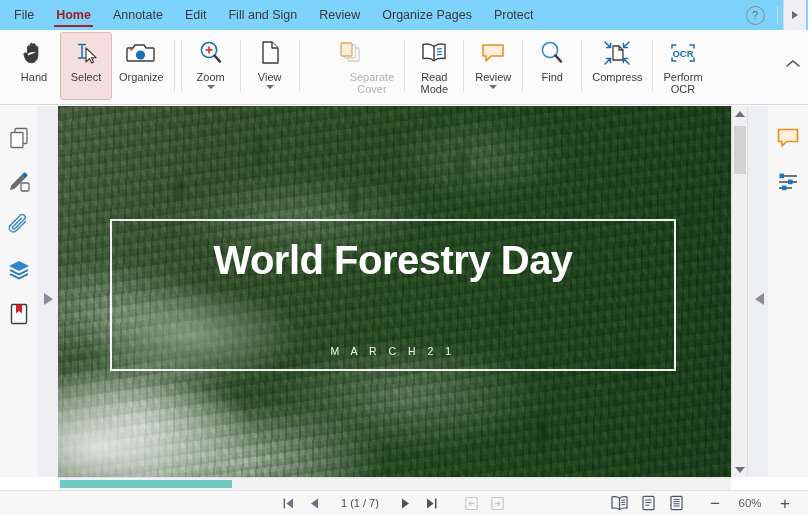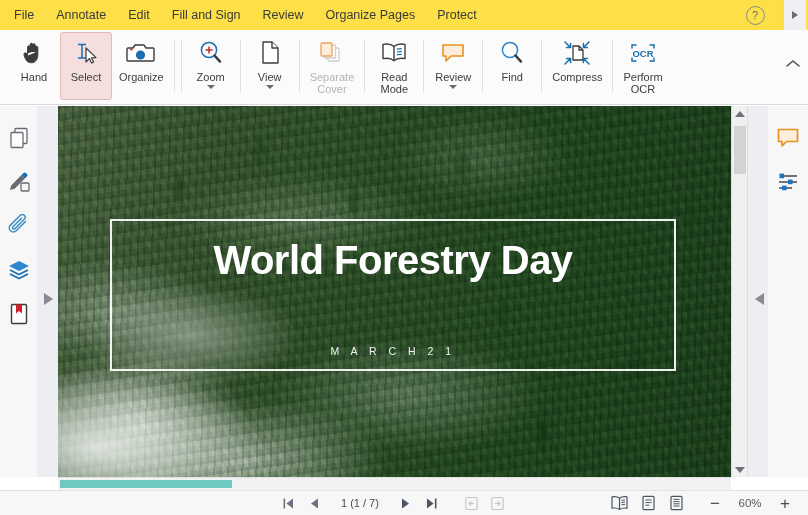--- a/index.html
+++ b/index.html
@@ -7,21 +7,21 @@
     width:808px;height:515px;overflow:hidden;
     font-family:"Liberation Sans","DejaVu Sans",sans-serif;
     background:#ffffff;color:#333;
     -webkit-font-smoothing:antialiased;
   }
   .app{position:relative;width:808px;height:515px;}
 
   
   .menubar{
     position:absolute;left:0;top:0;width:808px;height:30px;
-    background:#fde047;display:flex;align-items:center;
+    background:#7dd3fc;display:flex;align-items:center;
     box-sizing:border-box;
   }
   .menu-items{display:flex;align-items:center;height:30px;flex:1;}
   .menu-item{
     font-size:12.5px;color:#3a3a3a;padding:0 11px;height:30px;
     display:flex;align-items:center;position:relative;cursor:default;
     white-space:nowrap;
   }
   .menu-item:first-child{padding-left:14px;}
   .menu-item.active{color:#9d2228;font-weight:bold;}
@@ -54,21 +54,21 @@
     background:#fbfbfb;border-bottom:1px solid #d8d8dd;
     display:flex;align-items:flex-start;box-sizing:border-box;
   }
   .rb-btn{
     width:auto;min-width:52px;height:68px;margin-top:2px;
     display:flex;flex-direction:column;align-items:center;justify-content:flex-start;
     padding:5px 6px 0 6px;box-sizing:border-box;border:1px solid transparent;border-radius:3px;
     cursor:default;
   }
   .rb-btn.active{background:#f4dede;border:1px solid #e0b9b9;}
-  .rb-btn.disabled .rb-label{color:#b4b4b4;}
+  .rb-btn.disabled .rb-label{color:#b4b4b4;margin-left:40px;}
   .rb-icon{height:30px;display:flex;align-items:center;justify-content:center;margin-bottom:3px;}
   .rb-label{
     font-size:11px;color:#3c3c3c;text-align:center;line-height:12px;white-space:pre-line;
   }
   .rb-caret{
     width:0;height:0;margin-top:2px;
     border-left:4px solid transparent;border-right:4px solid transparent;border-top:4px solid #6b6b6b;
   }
   .rb-sep{width:1px;height:52px;background:#e0e0e4;margin:10px 3px 0 3px;}
   .ribbon-collapse{
@@ -212,20 +212,21 @@
   svg{display:block;}
 </style>
 </head>
 <body>
 
 <div class="app">
 
   <div class="menubar">
     <div class="menu-items">
       <div class="menu-item">File</div>
+      <div class="menu-item active">Home</div>
       <div class="menu-item">Annotate</div>
       <div class="menu-item">Edit</div>
       <div class="menu-item">Fill and Sign</div>
       <div class="menu-item">Review</div>
       <div class="menu-item">Organize Pages</div>
       <div class="menu-item">Protect</div>
     </div>
     <div class="menu-right">
       <div class="help-btn">
         <div class="help-circle">?</div>

